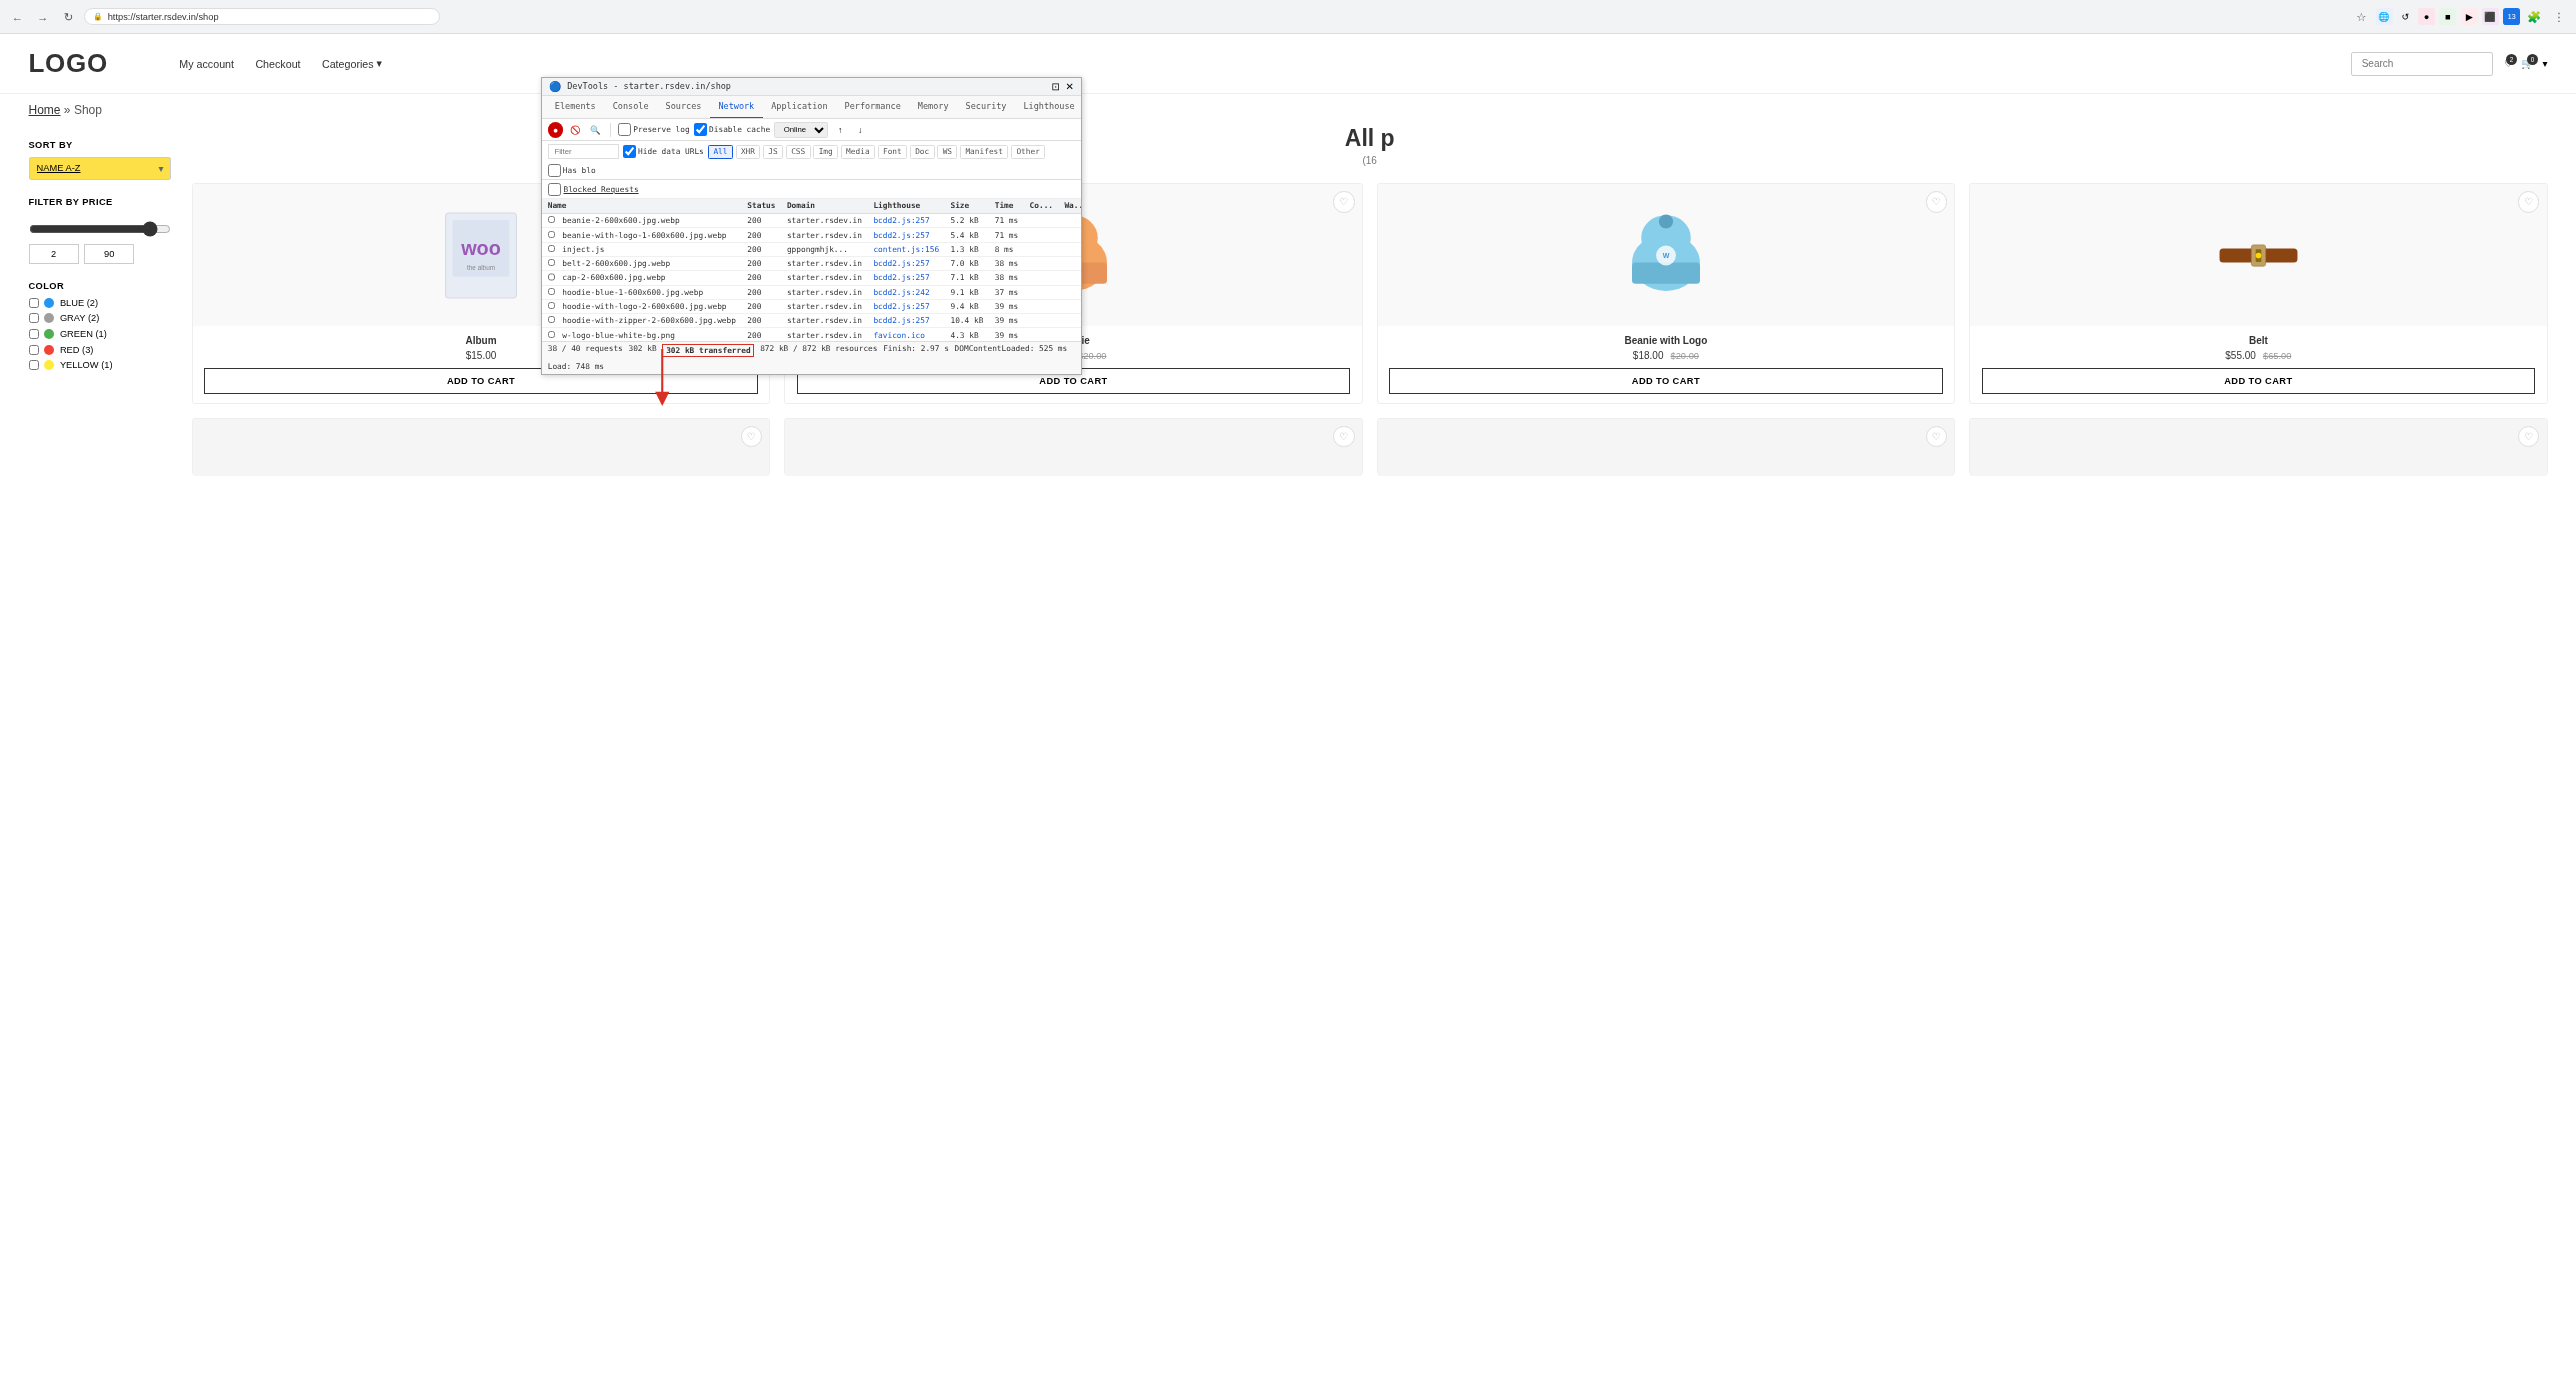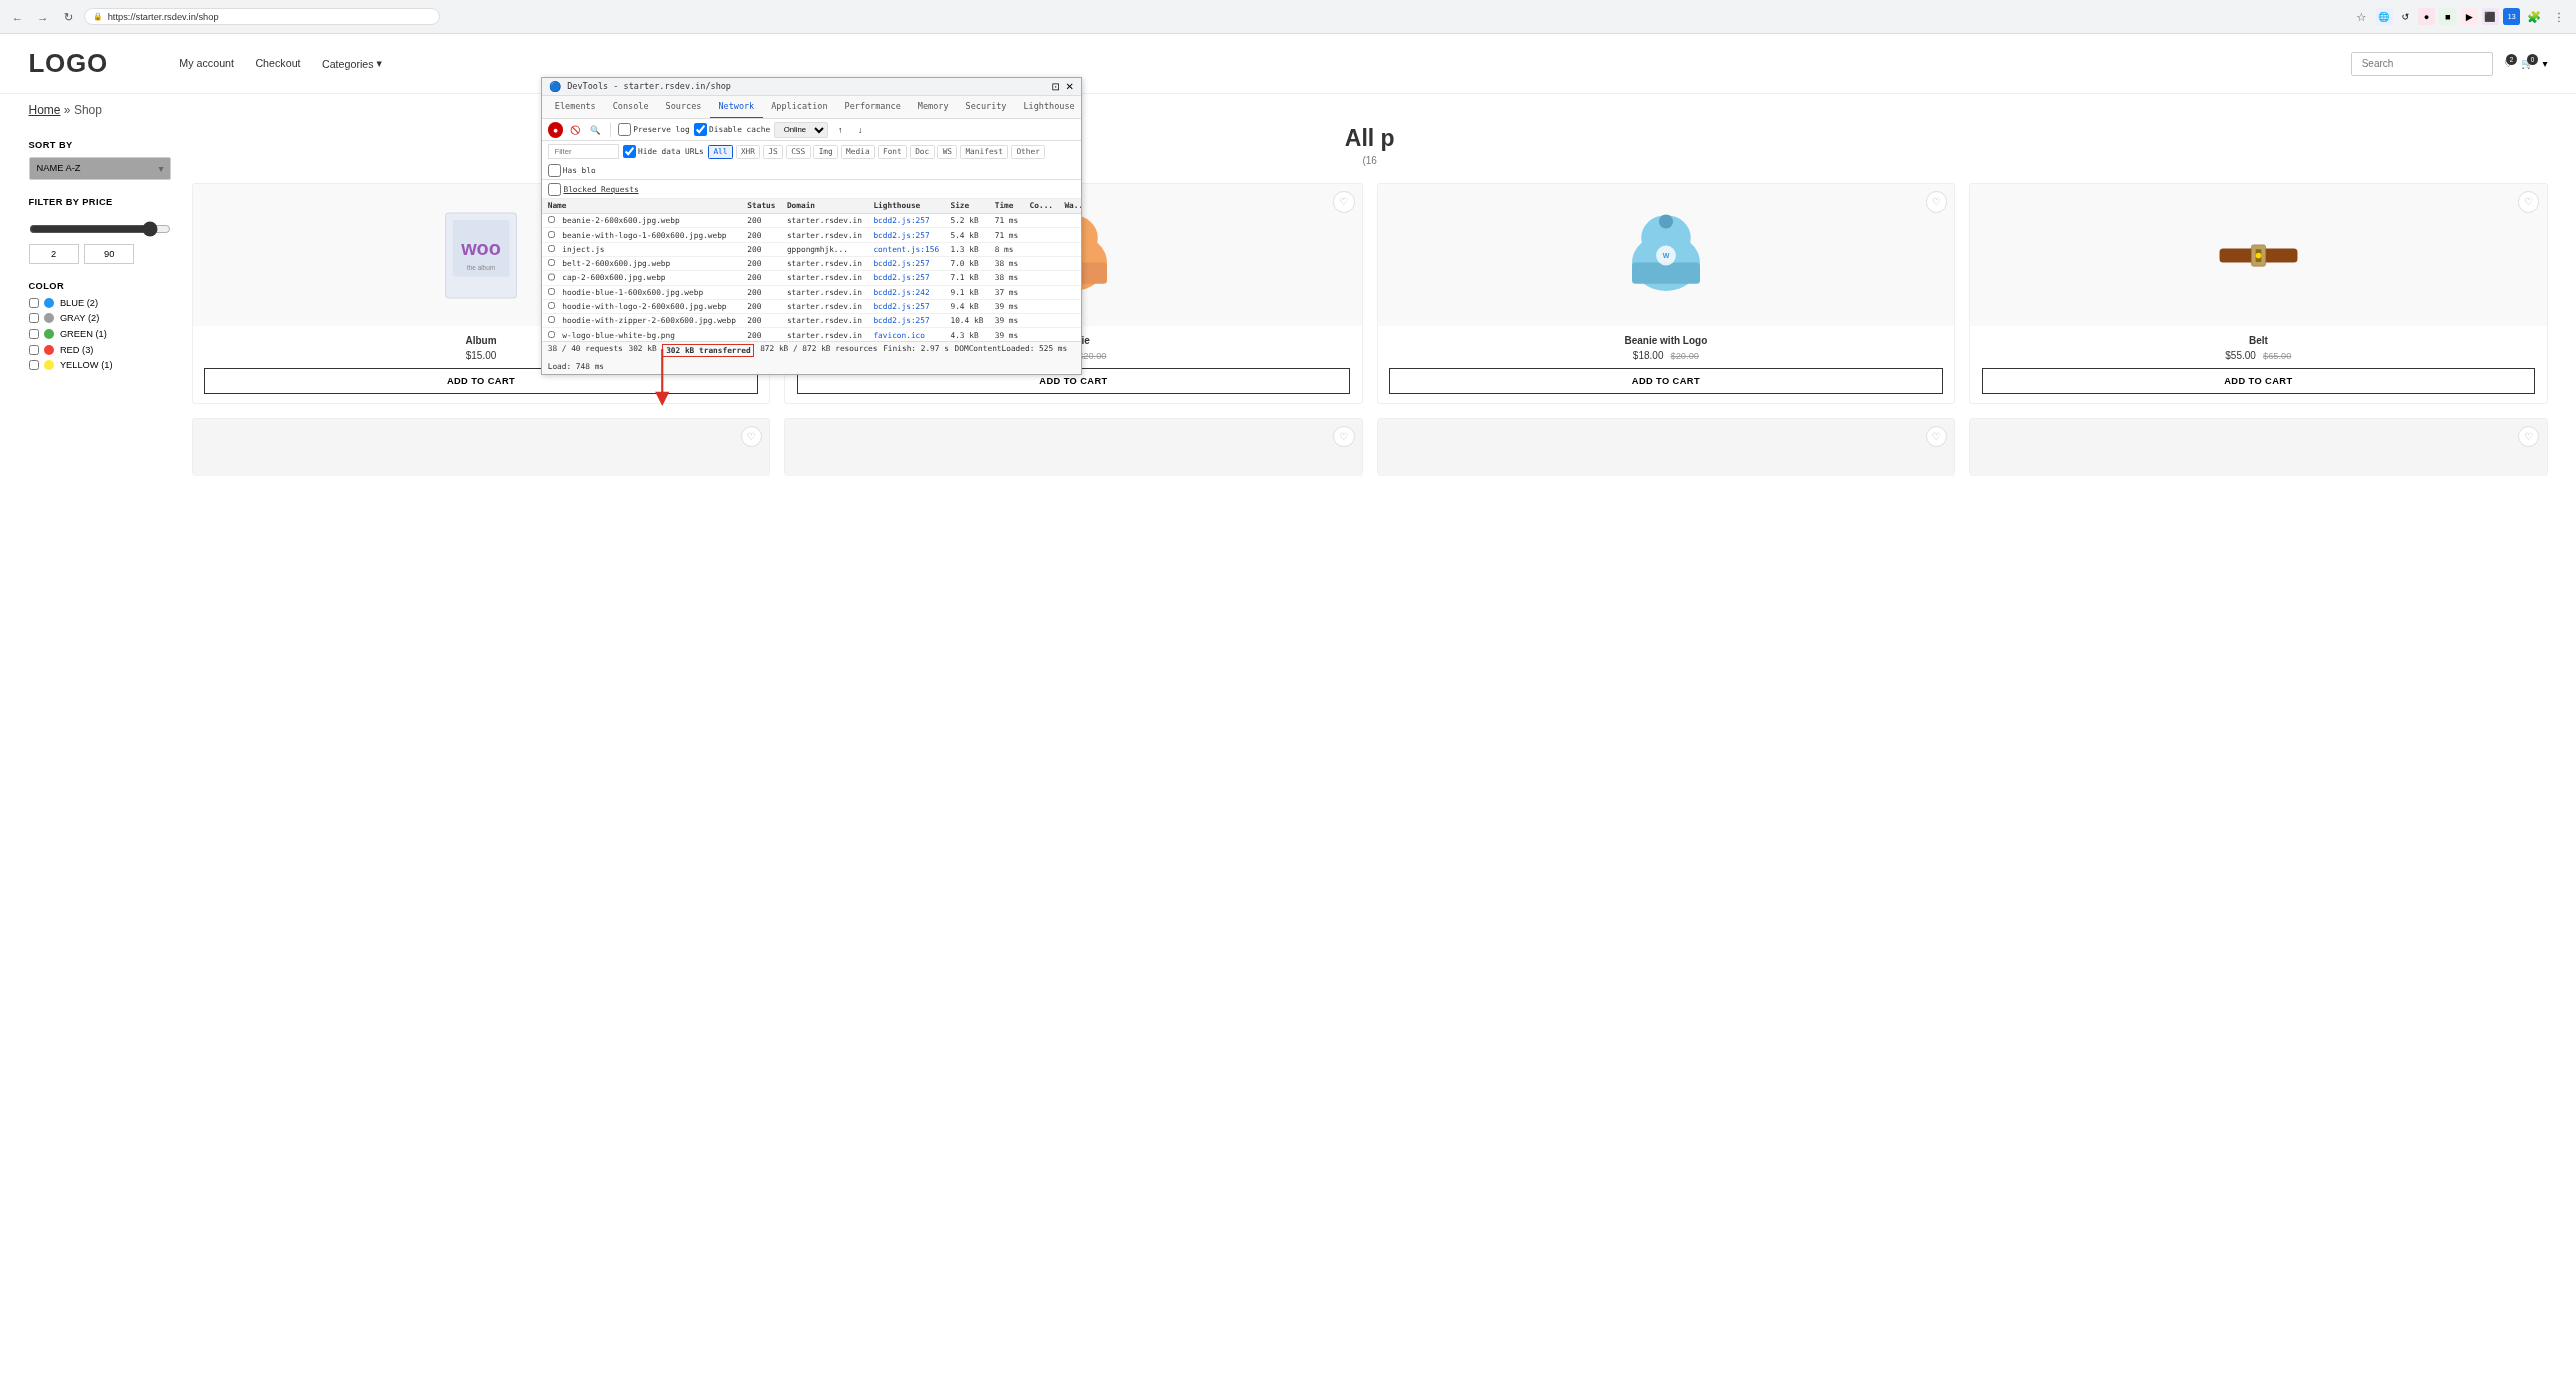--- a/index.html
+++ b/index.html
@@ -41,21 +41,21 @@
 
     
     .page-wrapper { display: flex; flex-direction: column; min-height: calc(100vh - 34px); }
 
     
     .site-header {
       padding: 14.2px 28.5px; display: flex; align-items: center; gap: 28.5px;
       border-bottom: 0.7px solid #eee;
     }
     .site-logo { font-size: 26px; font-weight: bold; color: #333; letter-spacing: 0.7px; }
-    .site-nav { display: flex; gap: 21.4px; margin-left: 43px; }
+    .site-nav { display: flex; gap: 21.4px; margin-left: 43px; align-items: center; }
     .site-nav a { text-decoration: none; color: #333; font-size: 10.7px; }
     .categories-btn { display: flex; align-items: center; gap: 2.8px; cursor: pointer; font-size: 10.7px; color: #333; border: none; background: none; }
     .site-header-right { margin-left: auto; display: flex; align-items: center; gap: 11.4px; }
     .search-box {
       border: 0.7px solid #ccc; border-radius: 2.1px; padding: 5.7px 10px; font-size: 10px;
       width: 142px; color: #888;
     }
     .header-icons { display: flex; align-items: center; gap: 8.5px; }
     .icon-badge { position: relative; cursor: pointer; }
     .badge {
@@ -72,21 +72,21 @@
 
     
     .shop-body { display: flex; padding: 0 28.5px 28.5px; gap: 21.4px; }
 
     
     .sidebar { width: 142px; flex-shrink: 0; padding-top: 14.2px; }
     .sidebar-section { margin-bottom: 17px; }
     .sidebar-title { font-weight: bold; font-size: 9.3px; margin-bottom: 7.1px; text-transform: uppercase; letter-spacing: 0.4px; }
     .sort-select {
       width: 100%; border: 0.7px solid #ccc; border-radius: 2.1px; padding: 5.7px 7.1px; font-size: 9.3px;
-      appearance: none; cursor: pointer; background: #a3a3a3;
+      appearance: none; cursor: pointer; background: #fde047; text-decoration: underline;
     }
     .select-wrapper { position: relative; }
     .select-arrow { position: absolute; right: 7.1px; top: 50%; transform: translateY(-50%); pointer-events: none; color: #666; }
     .price-range { margin-top: 7.1px; }
     .price-slider { width: 100%; margin: 7.1px 0; accent-color: #333; }
     .price-inputs { display: flex; gap: 5.7px; }
     .price-input { width: 50px; border: 0.7px solid #ccc; padding: 3.6px 5.7px; font-size: 9.3px; text-align: center; }
     .color-filter { list-style: none; }
     .color-item { display: flex; align-items: flex-end; gap: 5.7px; margin-bottom: 5.7px; font-size: 9.3px; }
     .color-dot { width: 10px; height: 10px; border-radius: 50%; }

